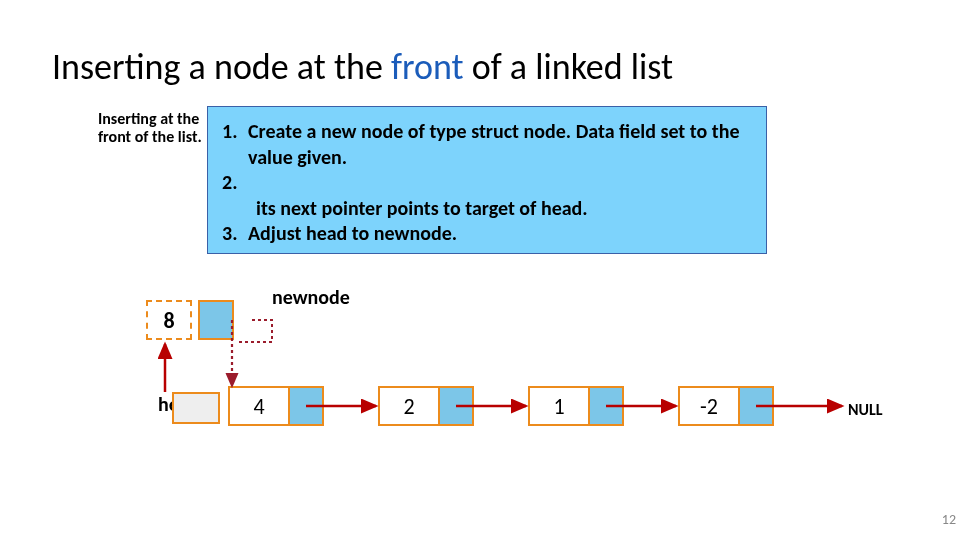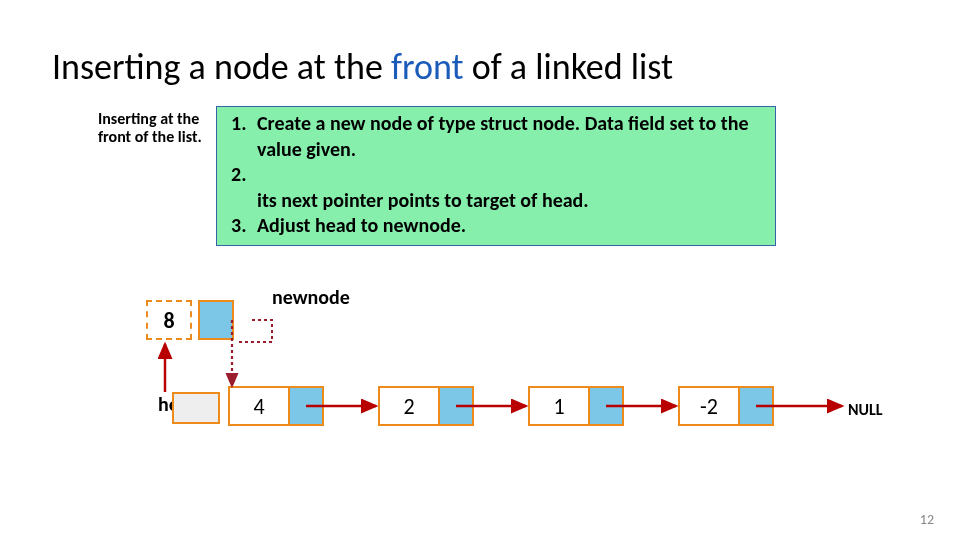--- a/index.html
+++ b/index.html
@@ -25,35 +25,35 @@
     top: 110px;
     left: 98px;
     font-size: 16px;
     font-weight: bold;
     line-height: 1.15;
     width: 115px;
   }
   .steps-box {
     position: absolute;
     top: 106px;
-    left: 216px;
+    left: 207px;
     width: 548px;
-    background: #86efac;
+    background: #7dd3fc;
     border: 1.5px solid #3a60a7;
-    padding: 4px 2px 6px 8px;
+    padding: 12px 2px 6px 8px;
   }
   .steps-box ol {
     margin: 0;
     padding-left: 26px;
     font-size: 20px;
     font-weight: bold;
     line-height: 1.28;
   }
   .steps-box li { padding-left: 6px; }
-  .steps-box .sub { margin-left: 0; }
+  .steps-box .sub { margin-left: 8px; }
   .newnode-label {
     position: absolute;
     font-size: 20px;
     font-weight: bold;
   }
   .head-label {
     position: absolute;
     font-size: 20px;
     font-weight: bold;
   }
@@ -94,21 +94,21 @@
     background:#7cc6e8;
     border: 2px solid #ec8b1c;
   }
   .head-ptr-box {
     position:absolute;
     width: 44px; height: 28px;
     border: 2px solid #ec8b1c;
     background:#eee;
   }
   .null-label { position:absolute; font-size:16px; font-weight:bold; }
-  .pagenum { position:absolute; right:26px; bottom:12px; font-size:14px; color:#888; }
+  .pagenum { position:absolute; right:4px; bottom:12px; font-size:14px; color:#888; }
   
   svg.overlay { position:absolute; top:0; left:0; width:960px; height:540px; pointer-events:none; }
 </style>
 </head>
 <body>
 
 <div class="title">
   <span>Inserting a node at the </span><span class="accent">front</span><span> of a linked list</span>
 </div>
 

